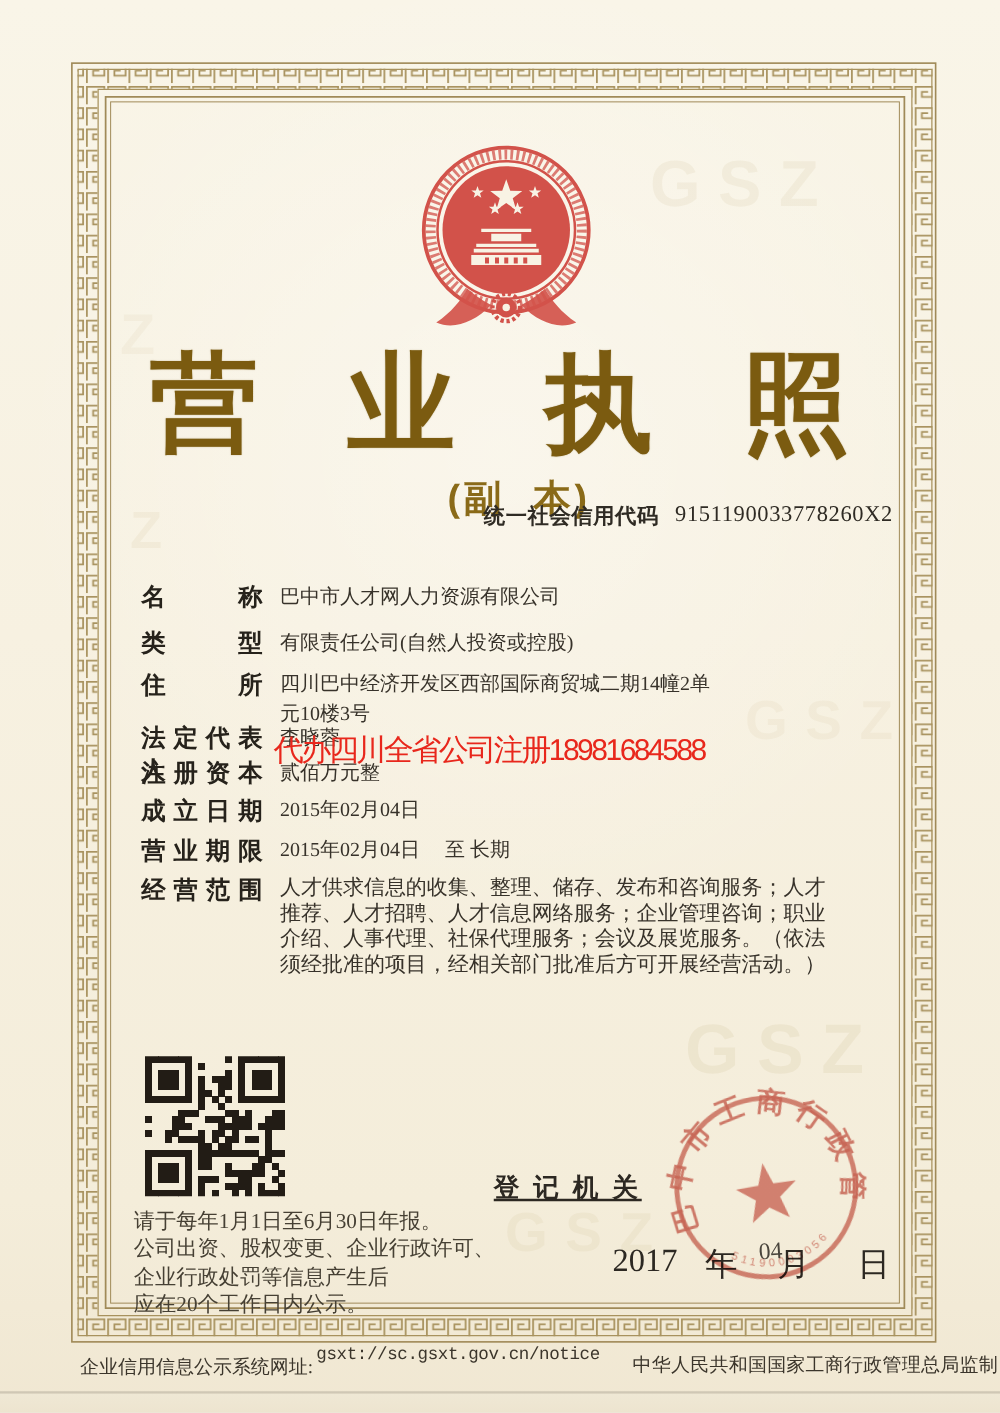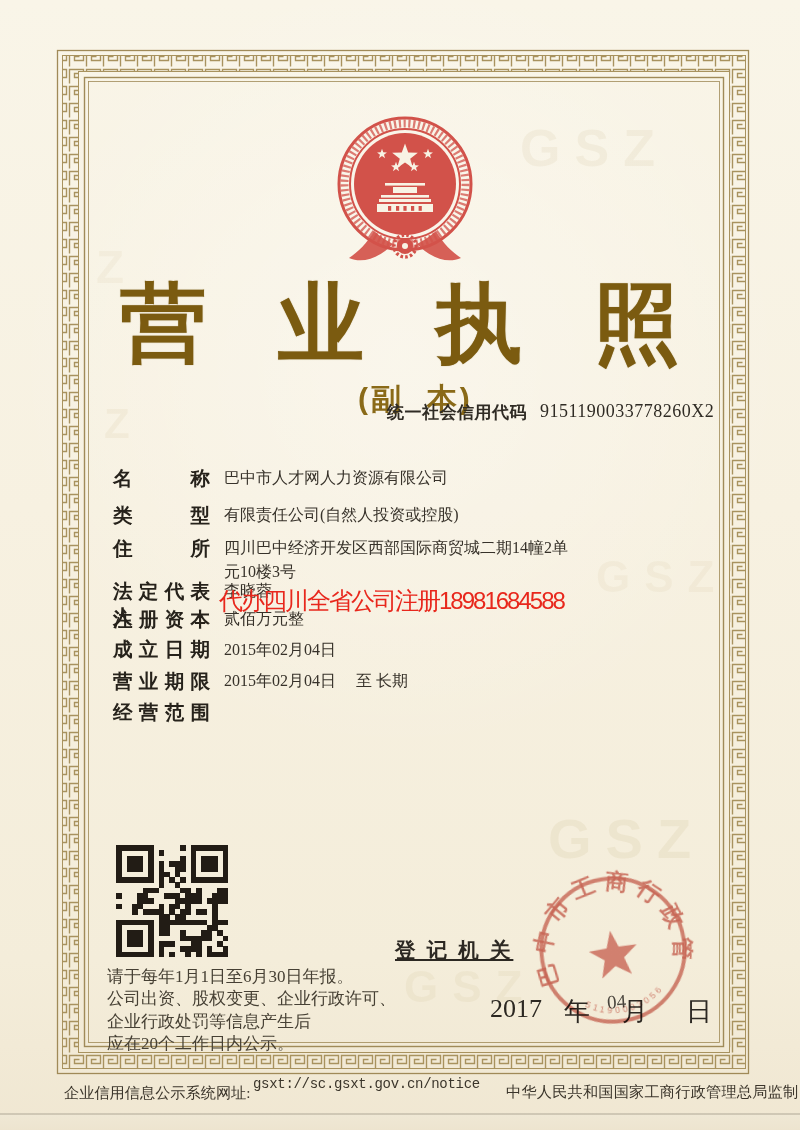--- a/index.html
+++ b/index.html
@@ -38,21 +38,21 @@
   .credit-code{font-size:18px;color:#2f2b24;margin-left:13px;letter-spacing:.5px;}
 
   
   .fields{left:113px;top:0;width:580px;}
   .field-row{position:absolute;left:0;display:flex;align-items:flex-start;}
   .field-row:nth-of-type(1){top:466px;}
   .field-row:nth-of-type(2){top:503px;}
   .field-row:nth-of-type(3){top:536px;}
   .field-row:nth-of-type(4){top:579px;}
   .field-row:nth-of-type(5){top:607px;}
-  .field-row:nth-of-type(6){top:637px;align-items:flex-end;}
+  .field-row:nth-of-type(6){top:637px;}
   .field-row:nth-of-type(7){top:669px;}
   .field-row:nth-of-type(8){top:700px;}
   .field-label{
     width:97px;flex:none;font-family:"Liberation Sans",sans-serif;font-weight:700;
     font-size:19.5px;line-height:25px;color:#26221b;
     text-align:justify;text-align-last:justify;
   }
   .field-value{
     margin-left:14px;width:462px;font-size:16px;line-height:24px;color:#37322a;
     white-space:pre-wrap;
@@ -186,20 +186,24 @@
     <div class="field-row">
       <span class="field-label">成立日期</span>
       <span class="field-value">2015年02月04日</span>
     </div>
     <div class="field-row">
       <span class="field-label">营业期限</span>
       <span class="field-value">2015年02月04日　 至 长期</span>
     </div>
     <div class="field-row">
       <span class="field-label">经营范围</span>
+      <span class="field-value">人才供求信息的收集、整理、储存、发布和咨询服务；人才
+推荐、人才招聘、人才信息网络服务；企业管理咨询；职业
+介绍、人事代理、社保代理服务；会议及展览服务。（依法
+须经批准的项目，经相关部门批准后方可开展经营活动。）</span>
     </div>
   </div>
 
   <div class="abs ad-overlay">代办四川全省公司注册18981684588</div>
 
   <div class="abs qr">
     <svg viewBox="0 0 21 21" shape-rendering="crispEdges">
         <g>
           <rect x="0" y="0" width="1.04" height="1.04"></rect>
           <rect x="1" y="0" width="1.04" height="1.04"></rect>

